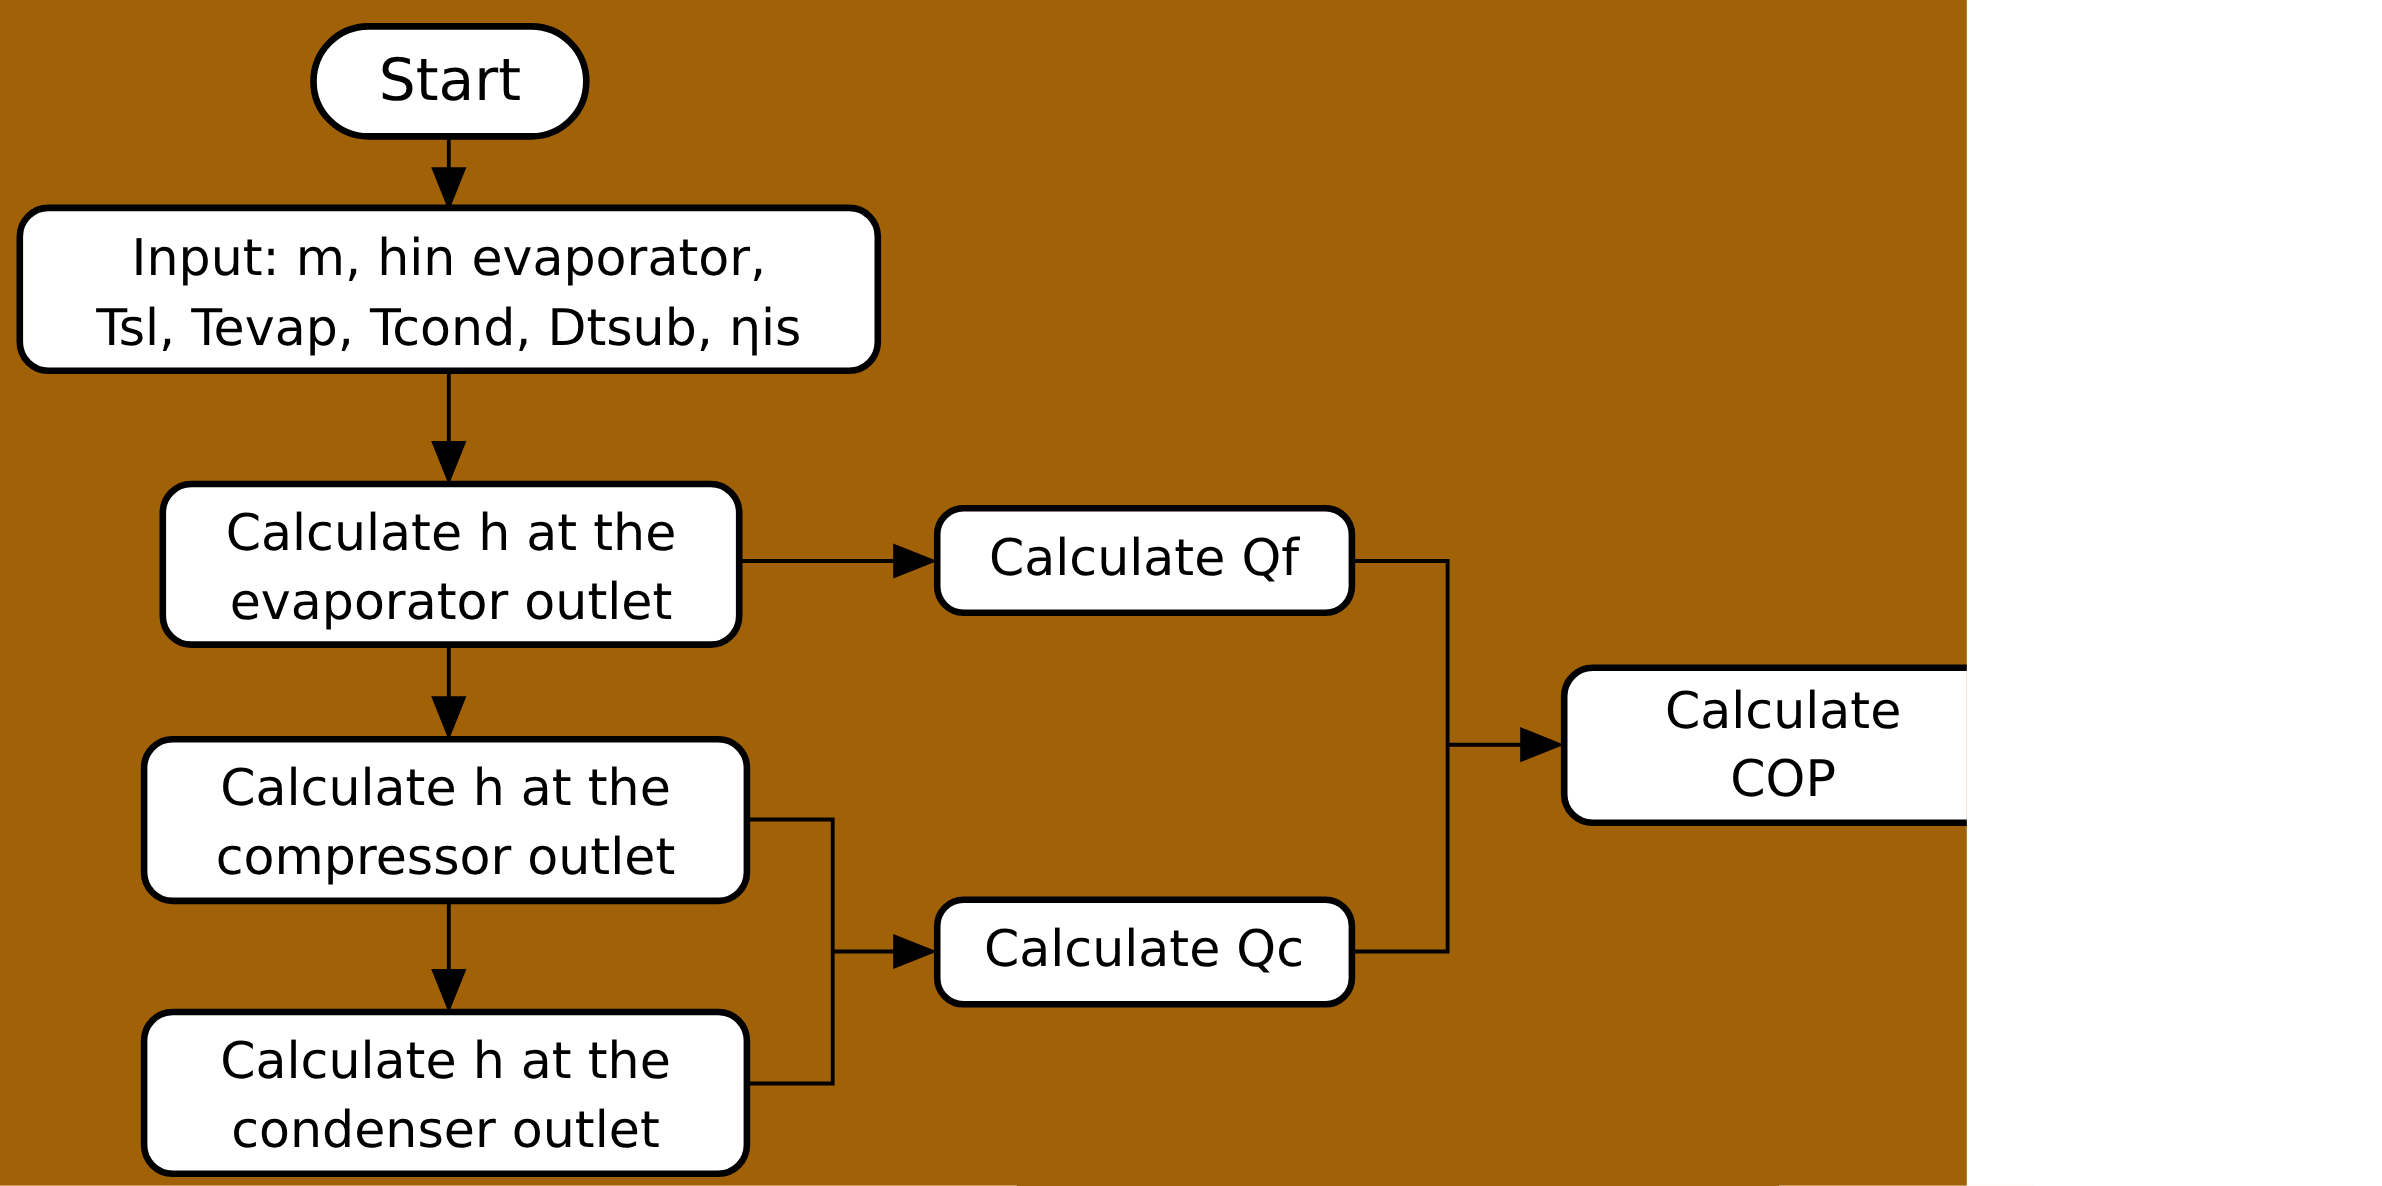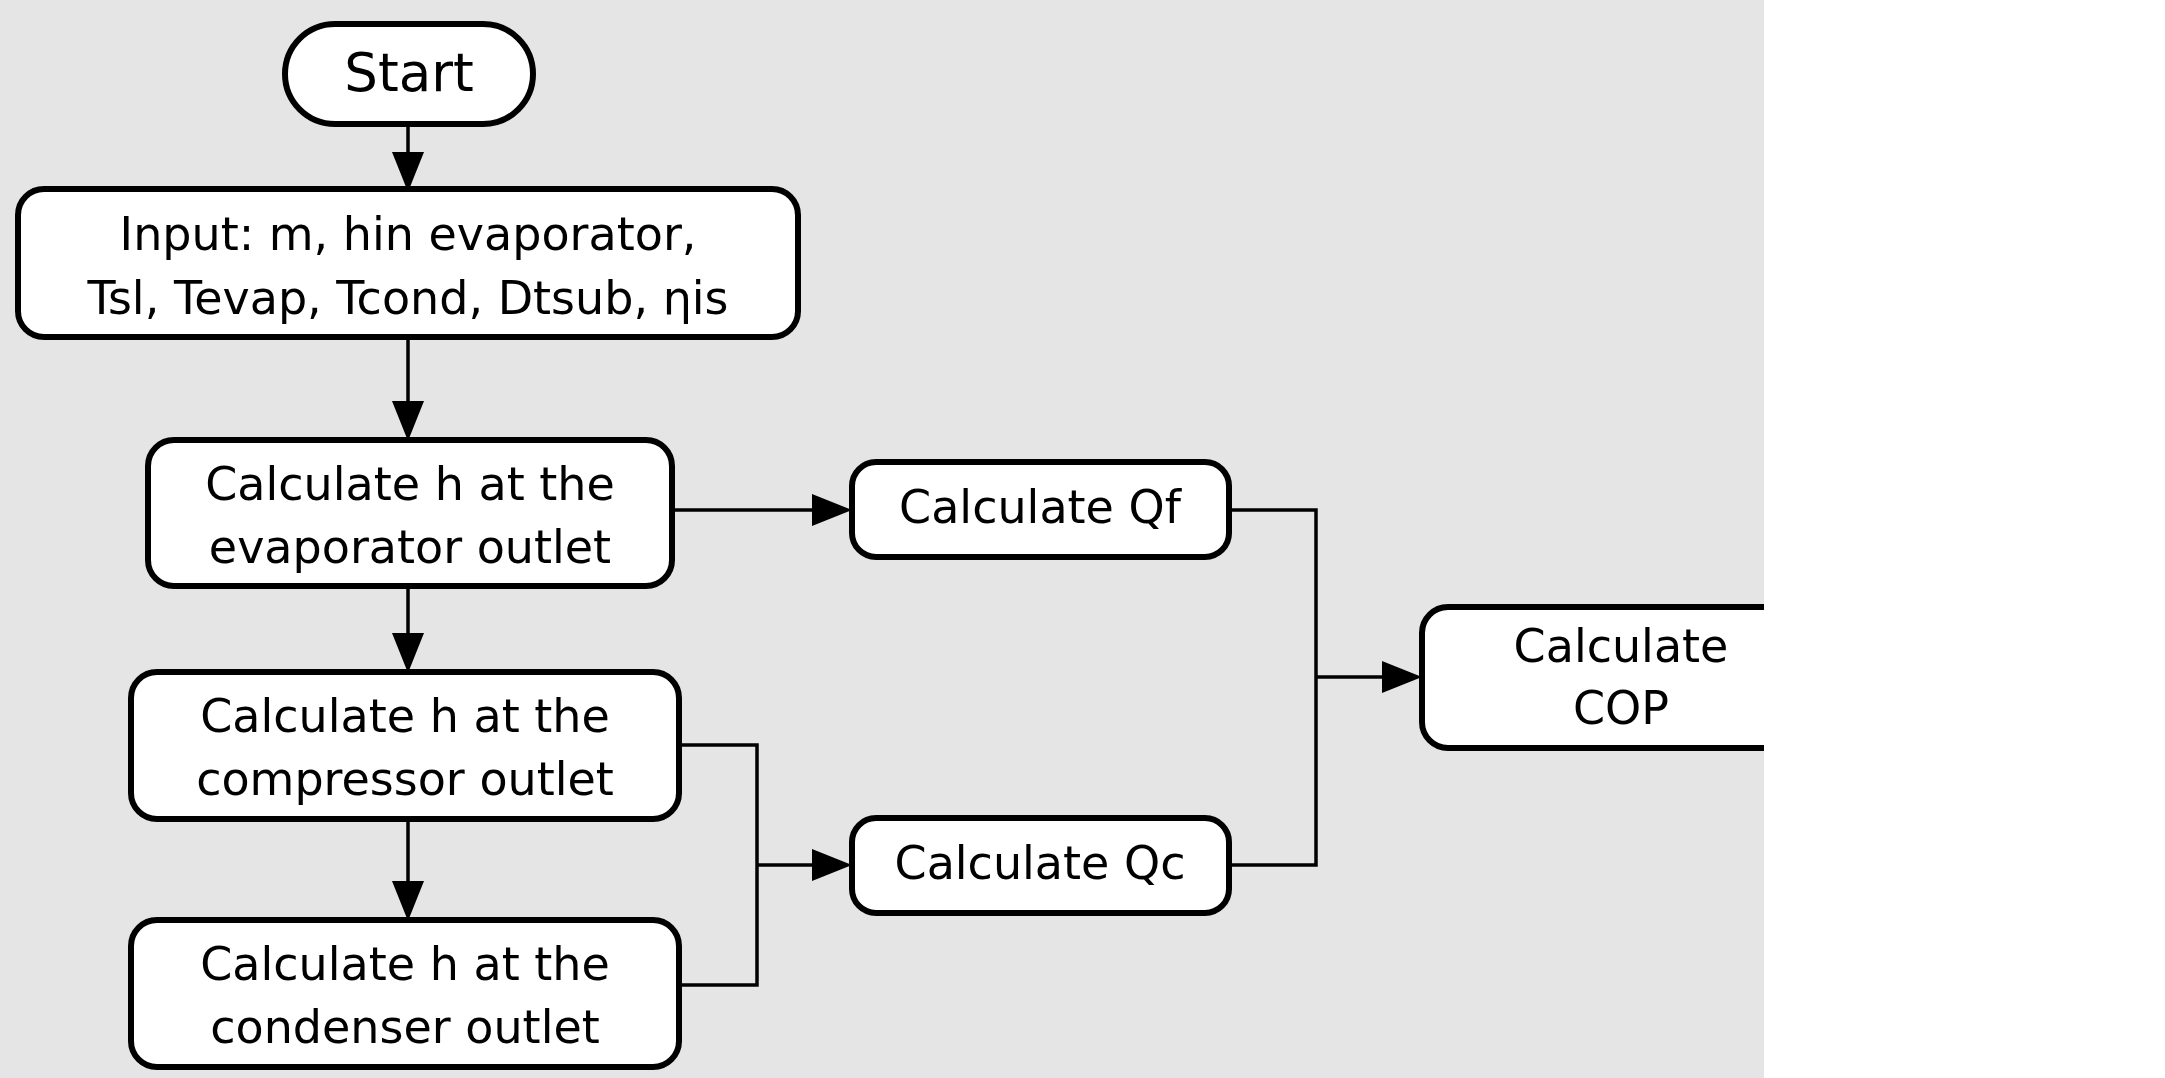--- a/index.html
+++ b/index.html
@@ -4,22 +4,23 @@
 <style>
   html, body {
     margin: 0;
     padding: 0;
     background: #ffffff;
   }
   #canvas {
     position: relative;
     width: 1764px;
     height: 1078px;
-    background: #e5e5e5;
+    background: #a16207;
     overflow: hidden;
+    padding-left: 24px;
   }
   svg.flow {
     position: absolute;
     left: 0;
     top: 0;
     width: 2165px;
     height: 1078px;
   }
   .node-shape {
     fill: #ffffff;

